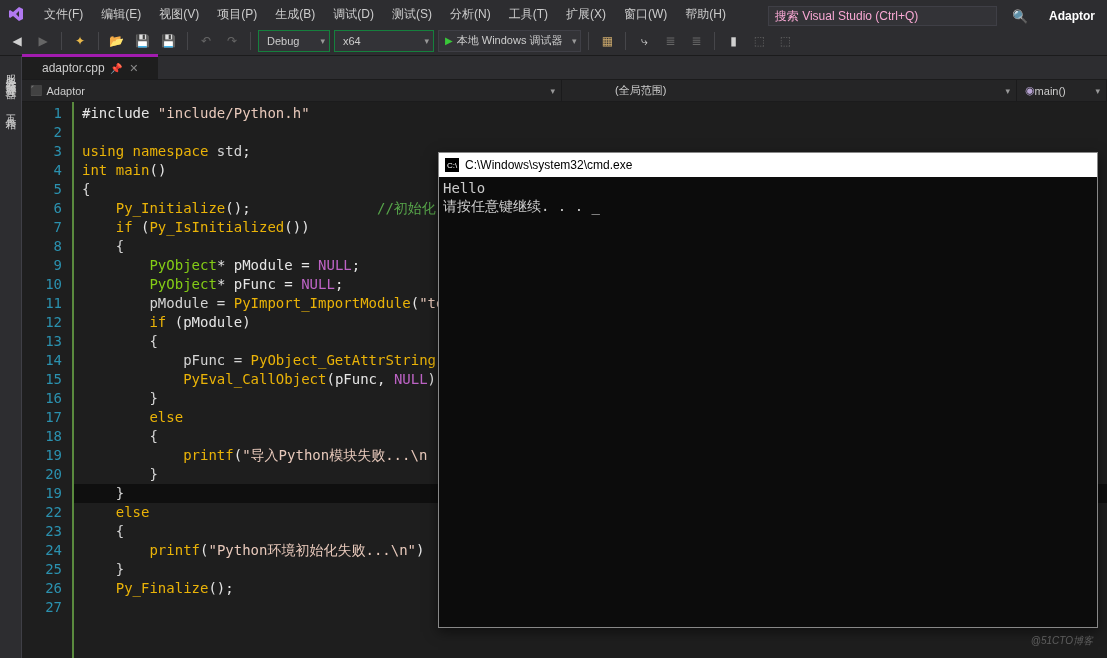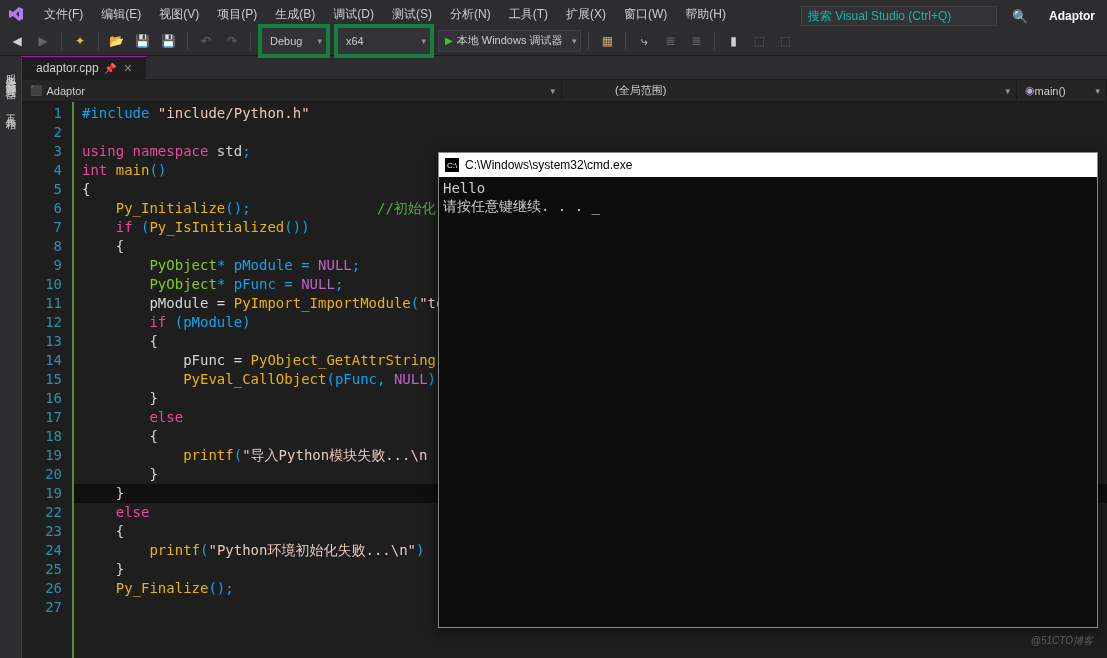--- a/index.html
+++ b/index.html
@@ -3,59 +3,59 @@
 <meta charset="utf-8">
 <style>
 * { margin:0; padding:0; box-sizing:border-box; }
 body { background:#2d2d30; color:#ccc; font-family:"Segoe UI",sans-serif; font-size:12px; width:1107px; height:658px; overflow:hidden; position:relative; }
 .menubar { display:flex; align-items:flex-end; background:#2d2d30; height:26px; padding:0 4px; }
 .vs-logo { width:24px; height:24px; display:flex; align-items:center; justify-content:center; margin-right:8px; }
 .vs-logo svg { width:16px; height:16px; }
 .menu-items { display:flex; gap:2px; }
 .menu-item { padding:3px 8px; color:#ccc; cursor:pointer; }
 .menu-right { margin-left:auto; display:flex; align-items:center; gap:8px; }
-.search-box { background:#333337; border:1px solid #3f3f46; padding:2px 6px; width:196px; height:20px; color:#14b8a6; display:flex; align-items:center; }
+.search-box { background:#333337; border:1px solid #3f3f46; padding:2px 6px; width:229px; height:20px; color:#f9a8d4; display:flex; align-items:center; }
 .search-icon { margin-left:8px; color:#ccc; font-size:13px; }
 .app-title { color:#fff; font-weight:600; margin-left:12px; margin-right:8px; }
 .toolbar { display:flex; align-items:center; background:#2d2d30; height:30px; padding:0 6px; gap:4px; border-bottom:1px solid #1b1b1c; }
 .tb-btn { width:22px; height:22px; display:flex; align-items:center; justify-content:center; color:#d0d0d0; cursor:pointer; border-radius:2px; }
 .tb-sep { width:1px; height:18px; background:#46464a; margin:0 3px; }
-.tb-combo { background:#333337; border:4px solid #15803d; padding:2px 18px 2px 8px; color:#ccc; height:34px; display:flex; align-items:center; position:relative; cursor:pointer; font-size:11px; }
+.tb-combo { background:#333337; border:1px solid #15803d; padding:2px 18px 2px 8px; color:#ccc; height:22px; display:flex; align-items:center; position:relative; cursor:pointer; font-size:11px; }
 .tb-combo::after { content:"▾"; position:absolute; right:4px; font-size:9px; color:#999; }
 .debug-btn { display:flex; align-items:center; background:#333337; border:1px solid #3f3f46; padding:2px 18px 2px 6px; height:22px; color:#ccc; position:relative; cursor:pointer; font-size:11px; }
 .debug-btn .play { color:#39c739; margin-right:4px; font-size:10px; }
 .debug-btn::after { content:"▾"; position:absolute; right:4px; font-size:9px; color:#999; }
 .main { display:flex; height:calc(100% - 56px); }
 .side-strip { width:22px; background:#2d2d30; border-right:1px solid #3f3f46; display:flex; flex-direction:column; align-items:center; padding-top:4px; gap:12px; }
 .side-tab { writing-mode:vertical-rl; text-orientation:upright; font-size:11px; color:#ccc; padding:6px 2px; cursor:pointer; letter-spacing:2px; }
 .editor-area { flex:1; display:flex; flex-direction:column; background:#1e1e1e; }
 .tab-bar { display:flex; background:#2d2d30; border-bottom:1px solid #1b1b1c; height:24px; align-items:flex-end; }
-.tab { background:#1e1e1e; padding:4px 14px; color:#ccc; font-size:12px; display:flex; align-items:center; gap:6px; border-top:1px solid #a21caf; }
+.tab { background:#1e1e1e; padding:4px 20px; color:#ccc; font-size:12px; display:flex; align-items:center; gap:6px; border-top:3px solid #a21caf; }
 .tab-pin { color:#888; font-size:10px; }
 .tab-close { color:#888; font-size:11px; cursor:pointer; }
 .nav-bar { display:flex; background:#252526; height:22px; border-bottom:1px solid #1b1b1c; font-size:11px; }
 .nav-item { display:flex; align-items:center; padding:0 8px; color:#ccc; border-right:1px solid #1b1b1c; position:relative; }
 .nav-item.left { width:540px; }
 .nav-item.mid { flex:1;margin-left:45px; }
 .nav-item.right { width:90px; }
 .nav-item::after { content:"▾"; position:absolute; right:6px; font-size:9px; color:#999; }
 .nav-icon { margin-right:4px; color:#b8a4d4; font-size:10px; }
 .code-area { flex:1; display:flex; background:#1e1e1e; font-family:Consolas,monospace; font-size:14px; overflow:hidden; }
 .gutter { background:#1e1e1e; text-align:right; padding:2px 10px 2px 6px; color:#2b91af; user-select:none; line-height:19px; width:50px; }
 .gutter .ln { height:19px; }
 .code { flex:1; padding:2px 0; line-height:19px; position:relative; border-left:2px solid #5a8a3e; }
 .code .line { height:19px; white-space:pre; padding-left:8px; }
 .line.hl { background:#0f0f0f; }
-.kw { color:#ec4899;margin-top:44px; }
+.kw { color:#eab308;margin-top:44px; }
 .str { color:#e8c9bb; }
 .fn { color:#eab308; }
 .cls { color:#84cc16; }
 .com { color:#57a64a; }
 .const { color:#bd63c5; }
-.op { color:#0ea5e9; }
+.op { color:#e5e5e5; }
 .id { color:#d4d4d4; }
 .brace { color:#d4d4d4; }
 .cmd-window { position:absolute; left:438px; top:152px; width:660px; background:#000; border:1px solid #888; box-shadow:0 4px 12px rgba(0,0,0,.5); }
 .cmd-title { background:#fff; color:#000; height:24px; display:flex; align-items:center; padding:0 6px; font-size:12px; }
 .cmd-icon { width:14px; height:14px; background:#000; margin-right:6px; display:inline-flex; align-items:center; justify-content:center; color:#fff; font-size:8px; }
 .cmd-body { background:#0c0c0c; color:#ccc; font-family:"NSimSun",SimSun,monospace; font-size:14px; padding:2px 4px; min-height:450px; line-height:18px; white-space:pre; }
 .watermark { position:absolute; right:14px; bottom:10px; color:#888; font-size:10px; opacity:.6; font-style:italic; }
 .dim { color:#666; }
 </style>
 </head>

